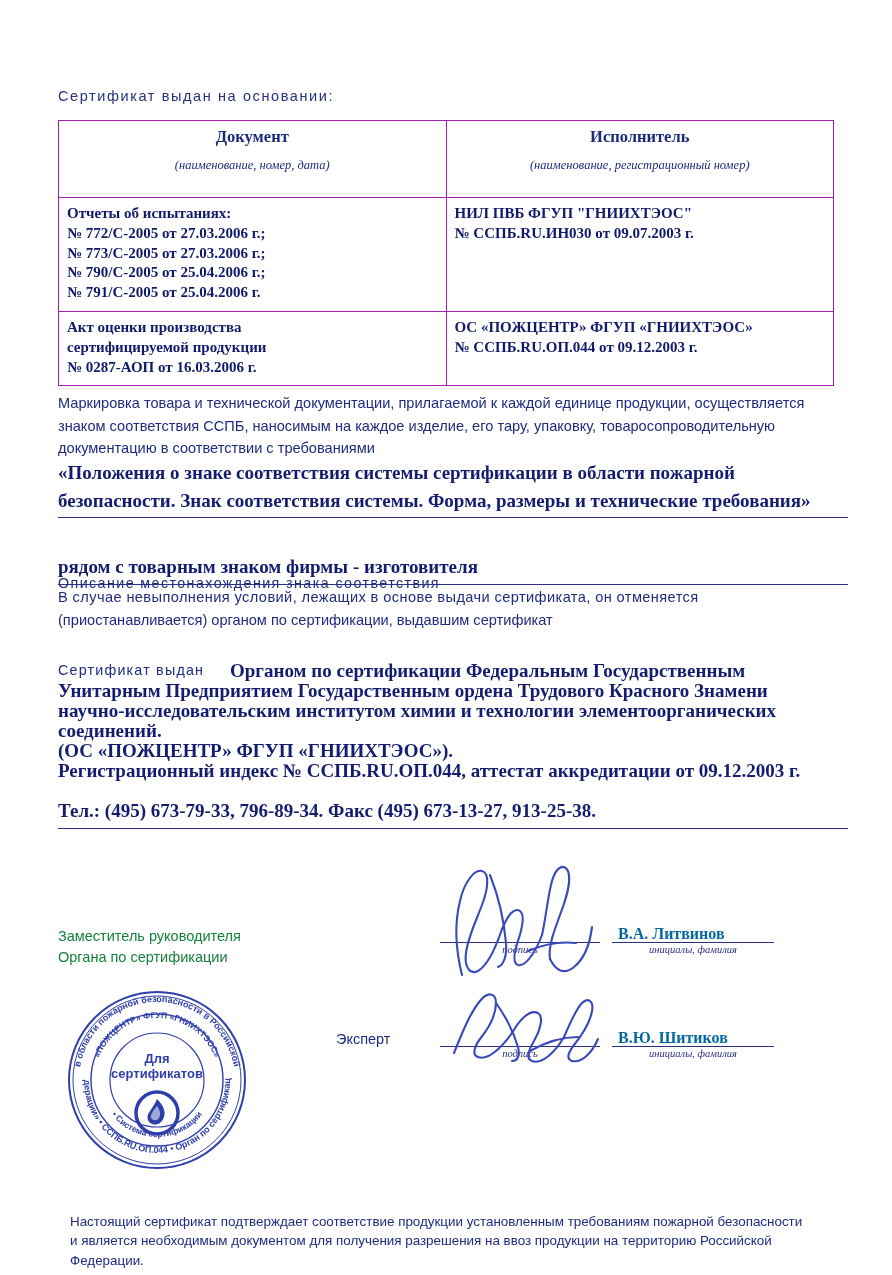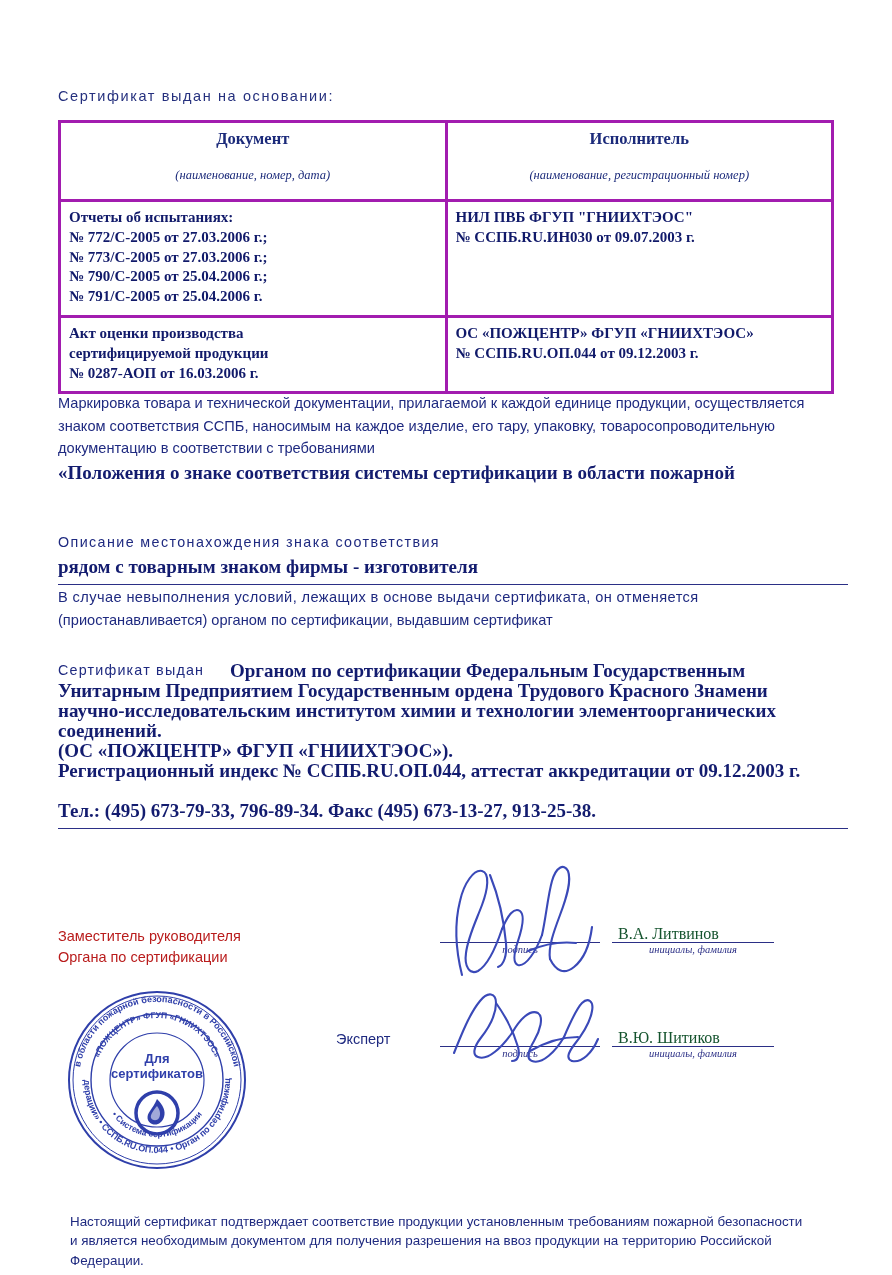--- a/index.html
+++ b/index.html
@@ -36,21 +36,21 @@
   
   .doc-table {
     position: absolute;
     left: 58px;
     top: 120px;
     width: 776px;
     border-collapse: collapse;
     table-layout: fixed;
   }
   .doc-table td, .doc-table th {
-    border: 3px solid #a21caf;
+    border: 1px solid #a21caf;
     vertical-align: top;
     padding: 6px 8px 8px 8px;
   }
   .th-cell {
     text-align: center;
     padding-top: 9px;
     padding-bottom: 12px;
     height: 62px;
   }
   .th-main {
@@ -58,21 +58,21 @@
     font-size: 16.5px;
     font-weight: bold;
     color: #1b2a7a;
     line-height: 1.25;
   }
   .th-sub {
     font-family: "Liberation Serif", serif;
     font-size: 12.5px;
     font-style: italic;
     color: #1b2a7a;
-    margin-top: 18px;
+    margin-top: 10px;
   }
   .cell-serif {
     font-family: "Liberation Serif", serif;
     font-size: 15px;
     font-weight: bold;
     color: #111a6a;
     line-height: 1.32;
   }
   .cell-serif .ln { white-space: nowrap; }
   .row-a td { height: 96px; }
@@ -94,47 +94,48 @@
     font-size: 19px;
     line-height: 1.45;
     color: #131c6f;
   }
   .underline-block {
     border-bottom: 1px solid #2b2f86;
     padding-bottom: 3px;
   }
   .spaced {
     letter-spacing: 1.4px;
+    margin-top: 41px;
   }
 
   
   .sig-label {
     position: absolute;
     font-size: 14.5px;
-    color: #b91c1c;
+    color: #15803d;
     line-height: 1.45;
   }
   .sig-line {
     position: absolute;
     border-bottom: 1px solid #2b2f86;
   }
   .sig-caption {
     position: absolute;
     font-family: "Liberation Serif", serif;
     font-style: italic;
     font-size: 10.5px;
     color: #2b2f86;
     text-align: center;
   }
   .sig-name {
     position: absolute;
     font-family: "Liberation Serif", serif;
-    font-weight: normal;
+    font-weight: bold;
     font-size: 16px;
-    color: #14532d;
+    color: #0369a1;
   }
   .expert-label {
     position: absolute;
     font-size: 14.5px;
     color: #1f2a80;
   }
 
   
   .sig-svg { position: absolute; pointer-events: none; }
 
@@ -217,20 +218,21 @@
         </div>
       </td>
     </tr>
   </tbody>
     </table>
 
   <div class="para para-sans" style="top:392px; width:788px;">Маркировка товара и технической документации, прилагаемой к каждой единице продукции, осуществляется знаком соответствия ССПБ, наносимым на каждое изделие, его тару, упаковку, товаросопроводительную документацию в соответствии с требованиями</div>
 
   <div class="para bold-serif" style="top:459px; width:790px;">
     <div>«Положения о знаке соответствия системы сертификации в области пожарной</div>
+    <div class="underline-block">безопасности. Знак соответствия системы. Форма, размеры и технические требования»</div>
   </div>
 
   <div class="para spaced" style="top:531px; font-size:14.3px;">Описание местонахождения знака соответствия</div>
   <div class="para bold-serif underline-block" style="top:553px; width:790px;">рядом с товарным знаком фирмы - изготовителя</div>
 
   <div class="para para-sans" style="top:586px; letter-spacing:0.4px;">В случае невыполнения условий, лежащих в основе выдачи сертификата, он отменяется</div>
   <div class="para para-sans" style="top:609px;">(приостанавливается) органом по сертификации, выдавшим сертификат</div>
 
   <div class="para" style="top:659px; letter-spacing:1.2px; font-size:14.3px;">Сертификат выдан</div>
   <div class="para bold-serif" style="top:657px; left:230px; width:620px;">Органом по сертификации Федеральным Государственным</div>

